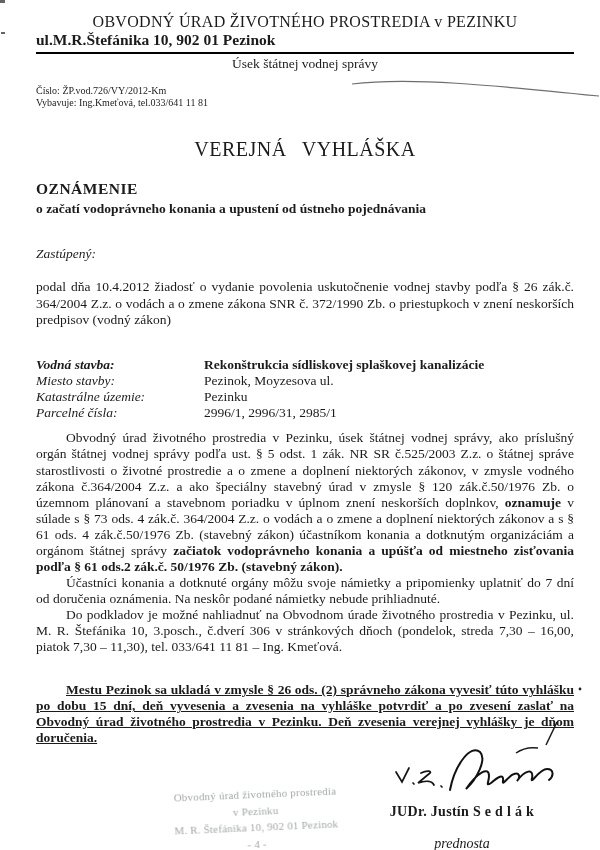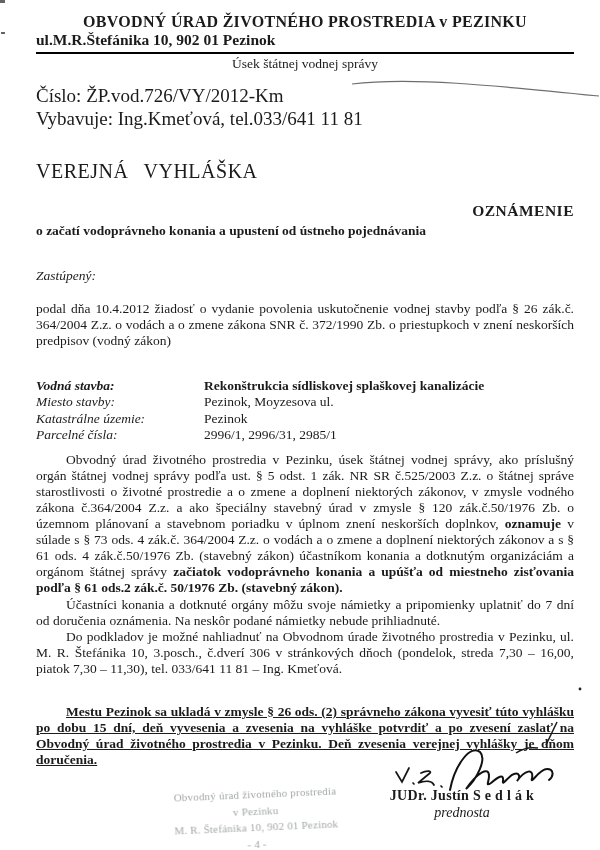--- a/index.html
+++ b/index.html
@@ -8,39 +8,39 @@
     width:600px;height:850px;
     background:#ffffff;
     font-family:"Liberation Serif", serif;
     color:#1b1b1b;
     overflow:hidden;
   }
   .content{padding:13px 26px 0 36px;}
 
   
   .office-name{
-    margin:0;text-align:center;font-weight:bold;
+    margin:0;text-align:center;font-weight:normal;
     font-size:16px;line-height:1.12;letter-spacing:.3px;
   }
   .address-line{
     margin:0;text-align:left;font-weight:bold;
     font-size:15.5px;line-height:1.12;
   }
   .rule{border:none;border-top:2.5px solid #000;margin:4px 0 0 0;}
   .department{margin:2px 0 0 0;text-align:center;font-size:13.5px;}
 
-  .ref{margin-top:13px;font-size:19px;line-height:1.2;}
+  .ref{margin-top:13px;font-size:10px;line-height:1.2;}
   .ref div{margin:0;}
 
   .main-title{
-    margin:29px 0 0 0;text-align:left;font-weight:normal;
+    margin:29px 0 0 0;text-align:center;font-weight:normal;
     font-size:20px;letter-spacing:.5px;word-spacing:10px;
   }
   .doc-type{
-    margin:19px 0 0 0;text-align:right;font-weight:bold;
+    margin:19px 0 0 0;text-align:left;font-weight:bold;
     font-size:15.5px;letter-spacing:.5px;
   }
   .doc-subtitle{
     margin:3px 0 0 0;text-align:left;font-weight:bold;font-size:13.5px;
   }
 
   .kv{font-size:13.5px;line-height:1.2;}
   .kv .row{display:flex;}
   .kv .lbl{flex:0 0 168px;font-style:italic;}
   .kv .val{flex:1;}
@@ -62,21 +62,21 @@
   .stamp{
     position:absolute;left:156px;top:786px;width:200px;
     text-align:center;color:#8d9292;font-size:11px;line-height:1.5;
     transform:rotate(-2.5deg);opacity:.8;filter:blur(.3px);
     letter-spacing:.2px;
   }
   .stamp div{margin:0;}
   .sig-block{
     position:absolute;left:372px;top:788px;width:180px;text-align:center;
   }
-  .sig-name{font-weight:bold;font-size:14px;letter-spacing:.3px;margin:0;}
+  .sig-name{font-weight:bold;font-size:14px;letter-spacing:.3px;margin:16px;}
   .sig-title{font-size:14px;margin:1px 0 0 0;font-style:italic;}
 
   .pen-svg{position:absolute;left:0;top:0;pointer-events:none;}
   .edge-speck{position:absolute;background:#222;opacity:.7;}
 </style>
 </head>
 <body>
 
 <div class="page">
 
@@ -113,21 +113,21 @@
       <div class="row">
         <span class="lbl bold-italic">Vodná stavba:</span>
         <span class="val bold">Rekonštrukcia sídliskovej splaškovej kanalizácie</span>
       </div>
       <div class="row">
         <span class="lbl">Miesto stavby:</span>
         <span class="val">Pezinok, Moyzesova ul.</span>
       </div>
       <div class="row">
         <span class="lbl">Katastrálne územie:</span>
-        <span class="val">Pezinok</span>
+        <span class="val">Pezinku</span>
       </div>
       <div class="row">
         <span class="lbl">Parcelné čísla:</span>
         <span class="val">2996/1, 2996/31, 2985/1</span>
       </div>
     </div>
 
     <div class="body-block">
       <p class="para"><span>Obvodný úrad životného prostredia v Pezinku, úsek štátnej vodnej správy, ako príslušný orgán štátnej vodnej správy podľa ust. § 5 odst. 1 zák. NR SR č.525/2003 Z.z. o štátnej správe starostlivosti o životné prostredie a o zmene a doplnení niektorých zákonov, v zmysle vodného zákona č.364/2004 Z.z. a ako špeciálny stavebný úrad v zmysle § 120 zák.č.50/1976 Zb. o územnom plánovaní a stavebnom poriadku v úplnom znení neskorších doplnkov, </span><span class="bold">oznamuje</span><span> v súlade s § 73 ods. 4 zák.č. 364/2004 Z.z. o vodách a o zmene a doplnení niektorých zákonov a s § 61 ods. 4 zák.č.50/1976 Zb. (stavebný zákon) účastníkom konania a dotknutým organizáciám a orgánom štátnej správy </span><span class="bold">začiatok vodoprávneho konania a upúšťa od miestneho zisťovania podľa § 61 ods.2 zák.č. 50/1976 Zb. (stavebný zákon).</span></p>
       <p class="para">Účastníci konania a dotknuté orgány môžu svoje námietky a pripomienky uplatniť do 7 dní od doručenia oznámenia. Na neskôr podané námietky nebude prihliadnuté.</p>

